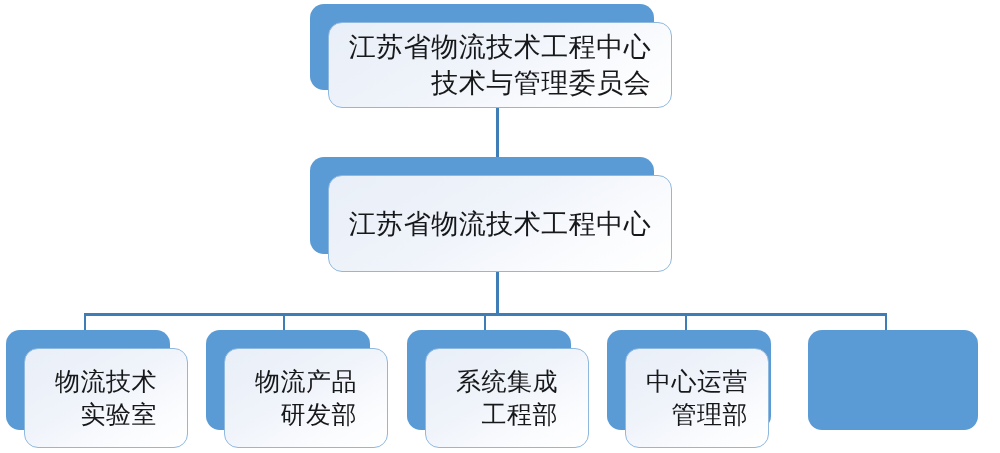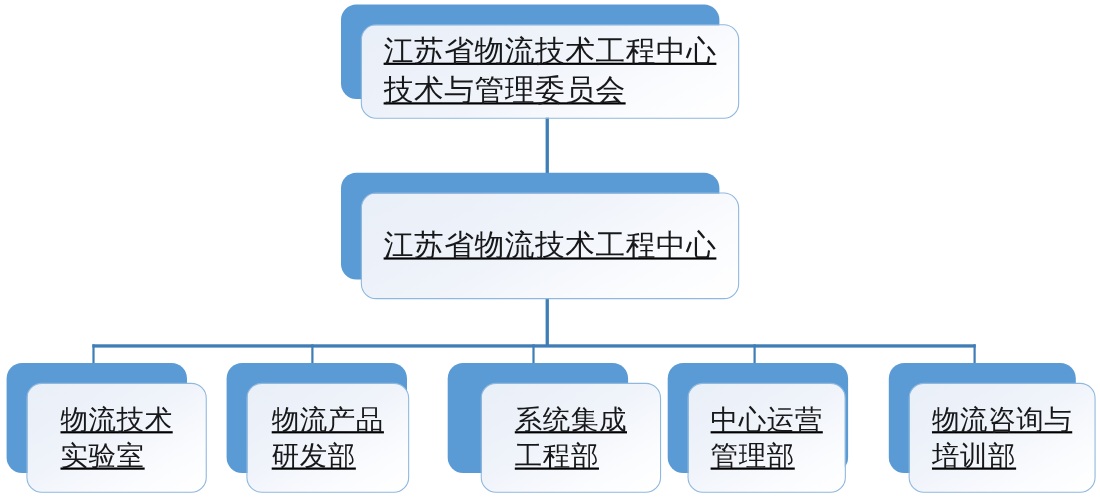--- a/index.html
+++ b/index.html
@@ -51,22 +51,21 @@
     position: absolute;
     left: 18px;
     top: 18px;
     background: linear-gradient(150deg, #E9EFF8 0%, #EFF3FA 42%, #FBFCFE 78%, #FFFFFF 100%);
     border: 1.5px solid #8FB8DE;
     border-radius: 14px;
     box-sizing: border-box;
     display: flex;
     align-items: center;
     justify-content: center;
-    text-align: left;
-    text-decoration: underline;
+    text-align: right;
   }
   .node-label {
     color: #17181A;
     font-family: "DejaVu Sans", "Liberation Sans", sans-serif;
     line-height: 1.32;
     white-space: pre-line;
     letter-spacing: 0.5px;
   }
 
   
@@ -113,43 +112,39 @@
   <div class="node tier-leaf" style="left:6px; top:330px; width:150px; height:118px;">
     <div class="node-back" style="width:164px; height:100px;"></div>
     <div class="node-front" style="width:164px; height:100px;">
       <span class="node-label">物流技术
 实验室</span>
     </div>
   </div>
 
   <div class="node tier-leaf" style="left:206px; top:330px; width:182px; height:118px;">
     <div class="node-back" style="width:164px; height:100px;"></div>
-    <div class="node-front" style="width:148px; height:100px;">
+    <div class="node-front" style="width:164px; height:100px;">
       <span class="node-label">物流产品
 研发部</span>
     </div>
   </div>
 
   <div class="node tier-leaf" style="left:407px; top:330px; width:182px; height:118px;">
     <div class="node-back" style="width:164px; height:100px;"></div>
-    <div class="node-front" style="width:164px; height:100px;margin-left:12px;">
+    <div class="node-front" style="width:164px; height:100px;">
       <span class="node-label">系统集成
 工程部</span>
     </div>
   </div>
 
   <div class="node tier-leaf" style="left:607px; top:330px; width:182px; height:118px;">
     <div class="node-back" style="width:164px; height:100px;"></div>
     <div class="node-front" style="width:144px; height:100px;">
       <span class="node-label">中心运营
 管理部</span>
     </div>
   </div>
 
   <div class="node tier-leaf" style="left:808px; top:330px; width:188px; height:118px;">
     <div class="node-back" style="width:170px; height:100px;"></div>
-    <div class="node-front" style="width:170px; height:100px;">
-      <span class="node-label">物流咨询与
-培训部</span>
-    </div>
   </div>
 
 </div>
 
 </body></html>

